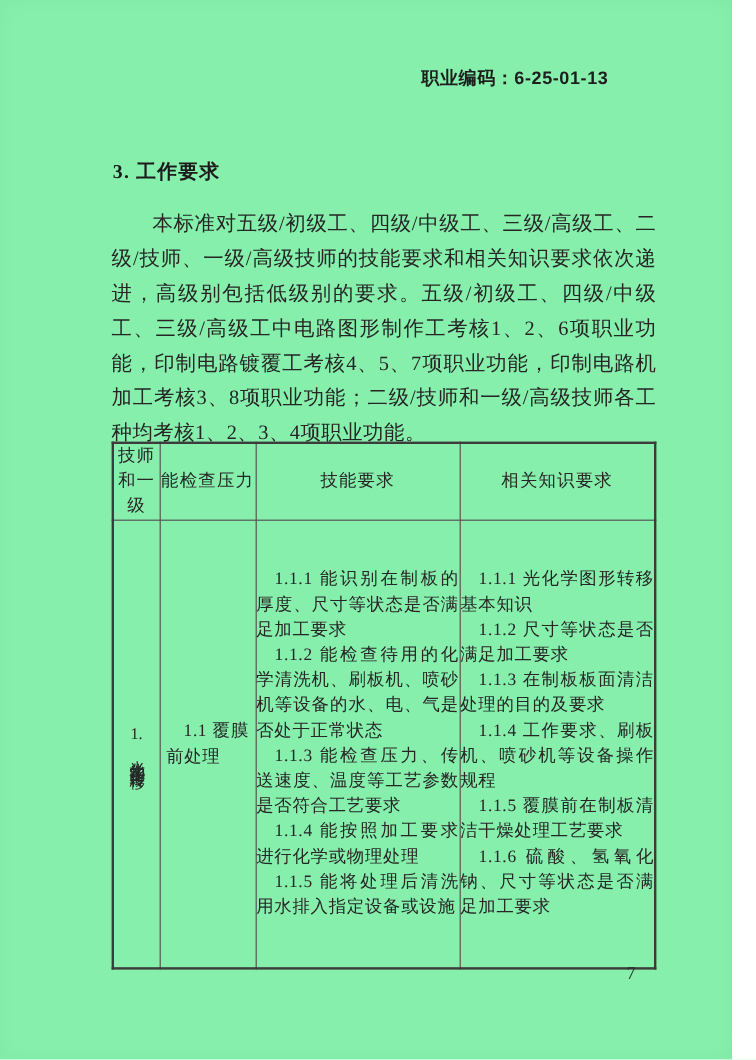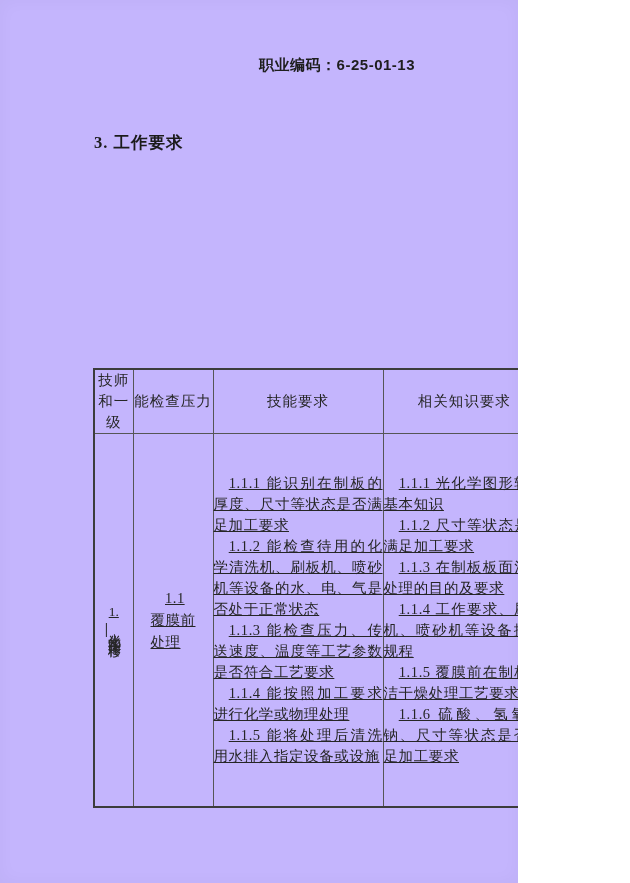--- a/index.html
+++ b/index.html
@@ -2,23 +2,23 @@
 <html><head>
 <meta charset="utf-8">
 <style>
   html, body {
     margin: 0;
     padding: 0;
     background: #ffffff;
   }
   .page {
     position: relative;
-    width: 518px;
+    width: 610px;
     height: 883px;
-    background: #c4b5fd;
+    background: #86efac;
     overflow: hidden;
     font-family: "Liberation Serif", "DejaVu Serif", serif;
     color: #262626;
     box-shadow: inset 0 0 18px rgba(0,0,0,0.03);
   }
   .header-code {
     position: absolute;
     top: 56px;
     right: 103px;
     font-family: "Liberation Sans", "DejaVu Sans", sans-serif;
@@ -85,42 +85,41 @@
     font-weight: normal;
     text-align: center;
     vertical-align: middle;
     font-size: 14.5px;
     line-height: 1.45;
     letter-spacing: 1px;
   }
   .req-table tbody td {
     height: 372px;
     vertical-align: middle;
-    text-decoration: underline;
   }
   .func-cell { text-align: center; }
   .func-inner {
     display: flex;
     flex-direction: column;
     align-items: center;
     gap: 3px;
   }
   .func-num {
     font-size: 13.5px;
     letter-spacing: 0;
   }
   .func-name {
     writing-mode: vertical-rl;
     text-orientation: upright;
     font-size: 13px;
     letter-spacing: 2px;
     line-height: 1.1;
   }
   .work-cell .work-text {
-    margin: 12px;
+    margin: 0;
     padding: 0 5px;
     text-indent: 1em;
     text-align: justify;
     line-height: 22px;
     font-size: 14.5px;
     letter-spacing: 0.5px;
   }
   .req-cell { padding: 0 7px; }
   .req-item {
     margin: 0;
@@ -140,20 +139,21 @@
 </style>
 </head>
 <body>
 
 <div class="page">
 
   <div class="header-code">职业编码：6-25-01-13</div>
 
   <h2 class="sec-title">3. 工作要求</h2>
 
+  <p class="body-para">本标准对五级/初级工、四级/中级工、三级/高级工、二级/技师、一级/高级技师的技能要求和相关知识要求依次递进，高级别包括低级别的要求。五级/初级工、四级/中级工、三级/高级工中电路图形制作工考核1、2、6项职业功能，印制电路镀覆工考核4、5、7项职业功能，印制电路机加工考核3、8项职业功能；二级/技师和一级/高级技师各工种均考核1、2、3、4项职业功能。</p>
 
 
   <table class="req-table">
     <colgroup>
       <col style="width:39px">
       <col style="width:80px">
       <col style="width:170px">
       <col style="width:163px">
     </colgroup>
     <thead>

